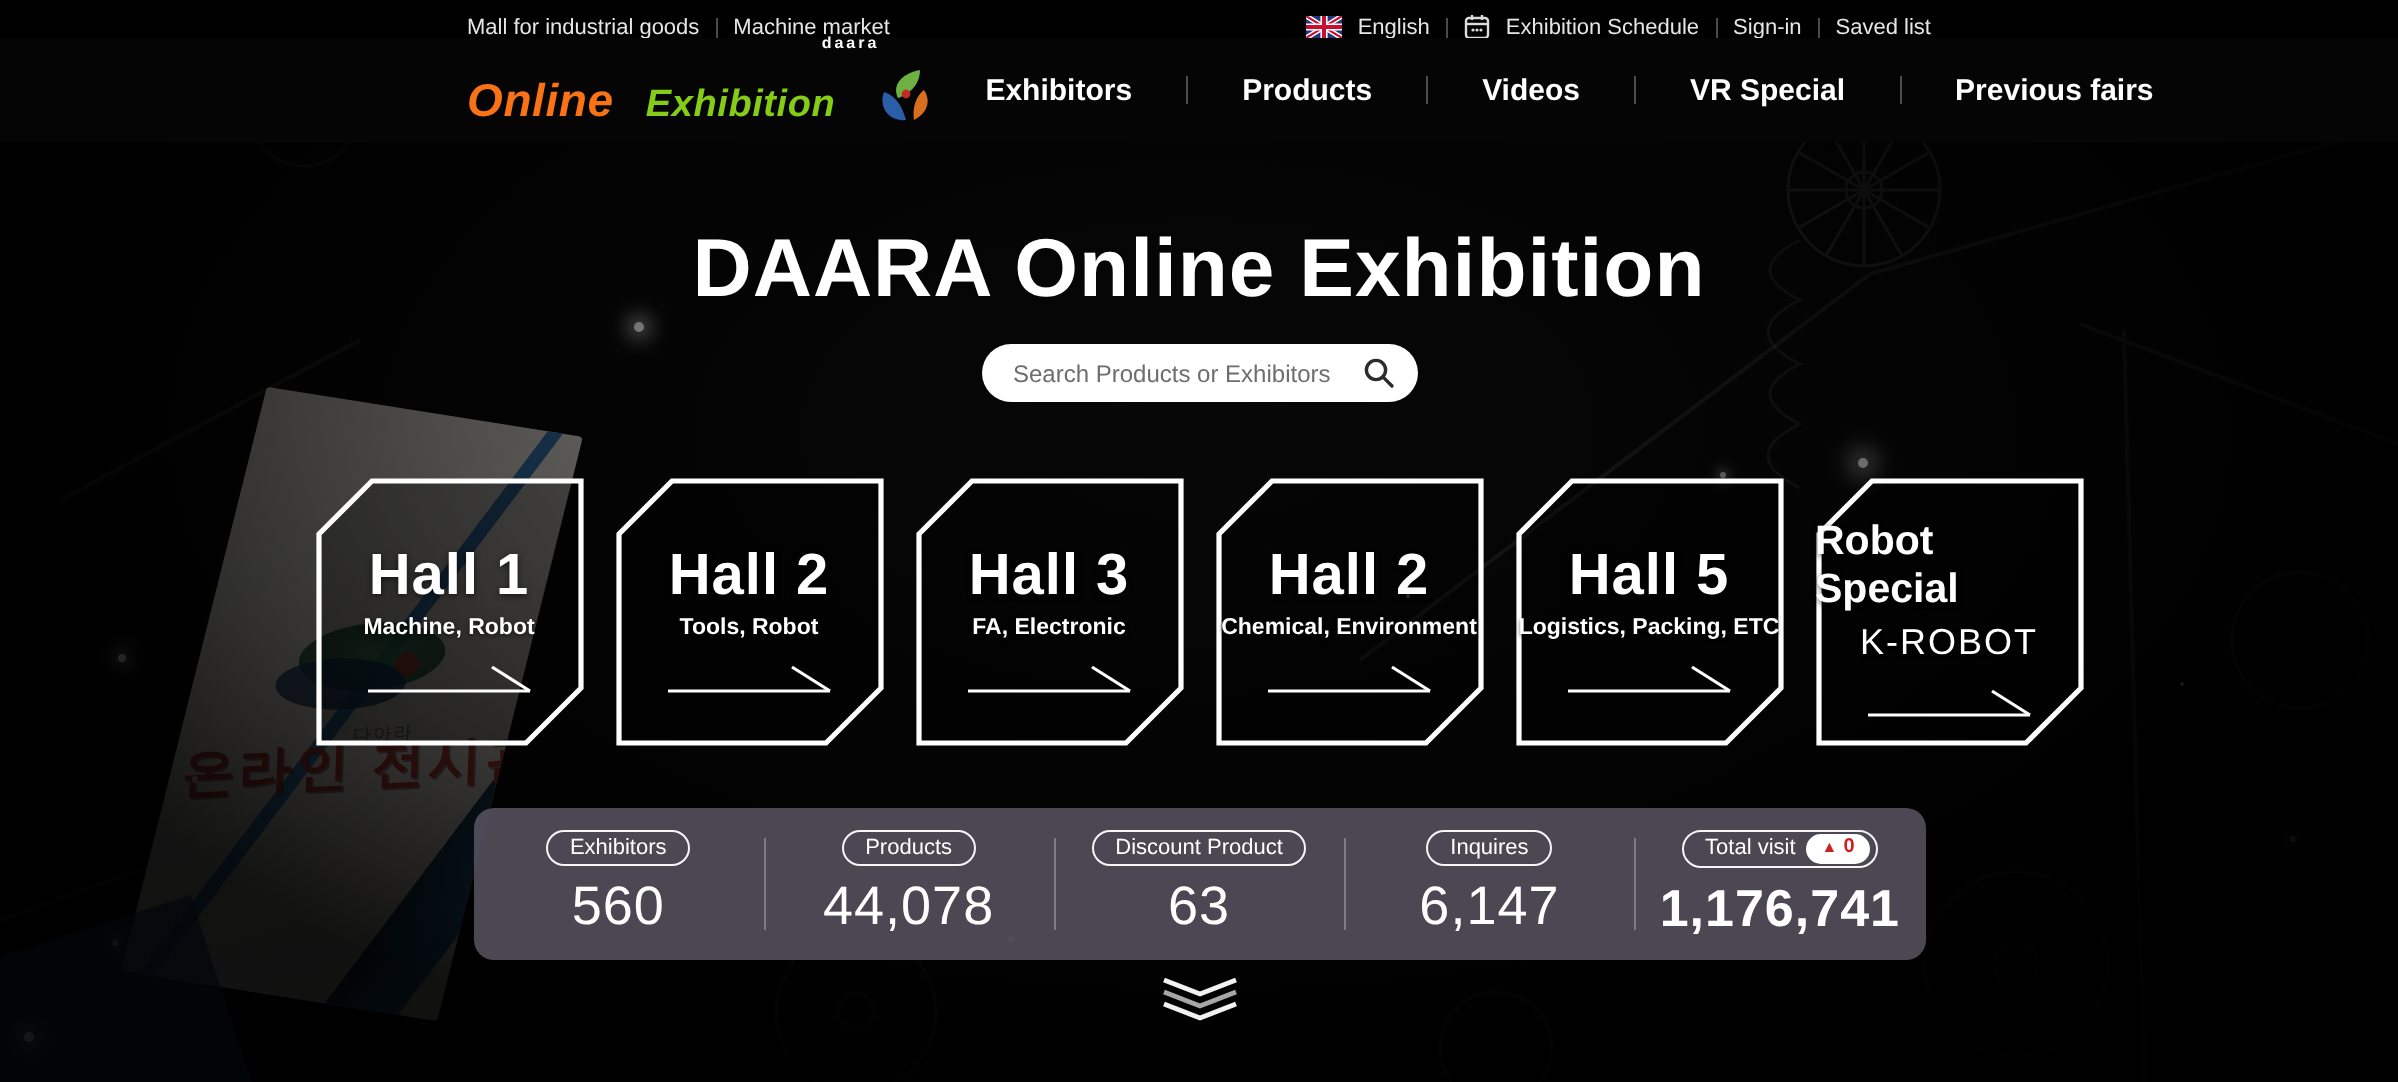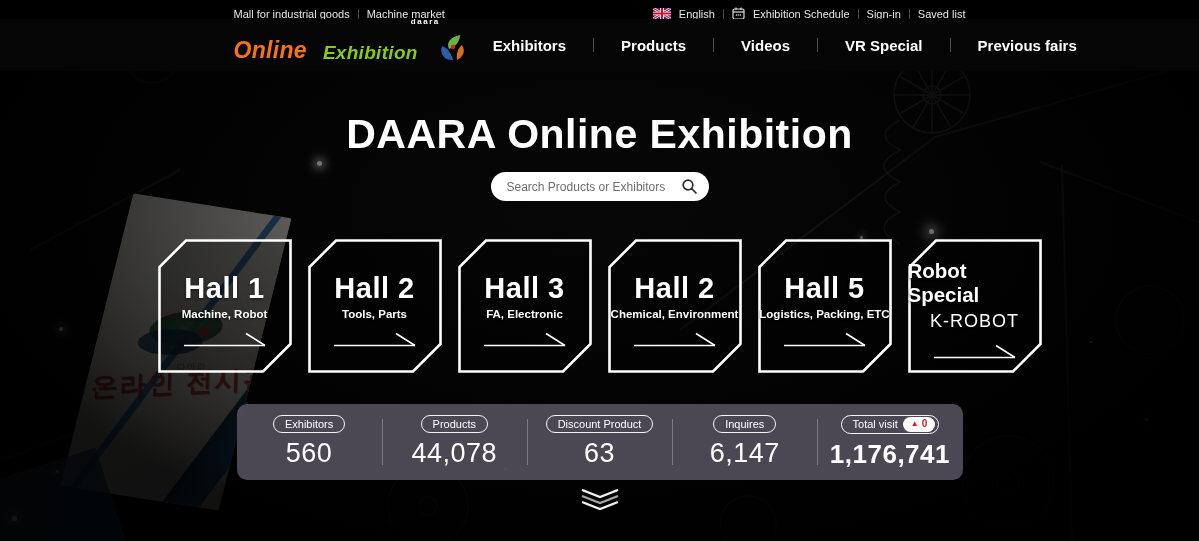--- a/index.html
+++ b/index.html
@@ -259,21 +259,21 @@
       </svg>
     </div>
   </div>
 
   <div class="hall-card">
     <svg class="hall-border" width="134" height="134" viewBox="0 0 134 134">
       <polygon points="28,1.5 132.5,1.5 132.5,105 105,132.5 1.5,132.5 1.5,28" fill="rgba(0,0,0,0.28)" stroke="#fff" stroke-width="2.6"></polygon>
     </svg>
     <div class="hall-content">
       <div class="hall-title">Hall 2</div>
-      <div class="hall-sub">Tools, Parts</div>
+      <div class="hall-sub">Tools, Robot</div>
       <svg class="hall-arrow" width="84" height="16" viewBox="0 0 84 16">
         <line x1="1" y1="14.5" x2="82" y2="14.5" stroke="#fff" stroke-width="1.6"></line>
         <line x1="63" y1="2.5" x2="82" y2="14.5" stroke="#fff" stroke-width="1.6"></line>
       </svg>
     </div>
   </div>
 
   <div class="hall-card">
     <svg class="hall-border" width="134" height="134" viewBox="0 0 134 134">
       <polygon points="28,1.5 132.5,1.5 132.5,105 105,132.5 1.5,132.5 1.5,28" fill="rgba(0,0,0,0.28)" stroke="#fff" stroke-width="2.6"></polygon>

